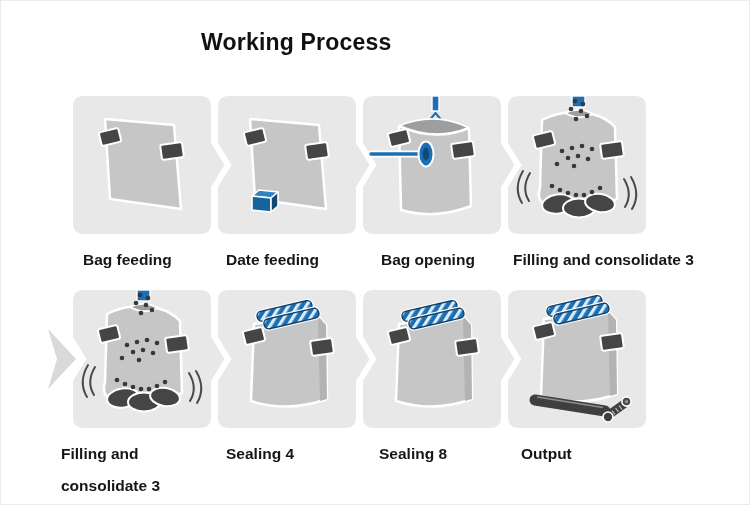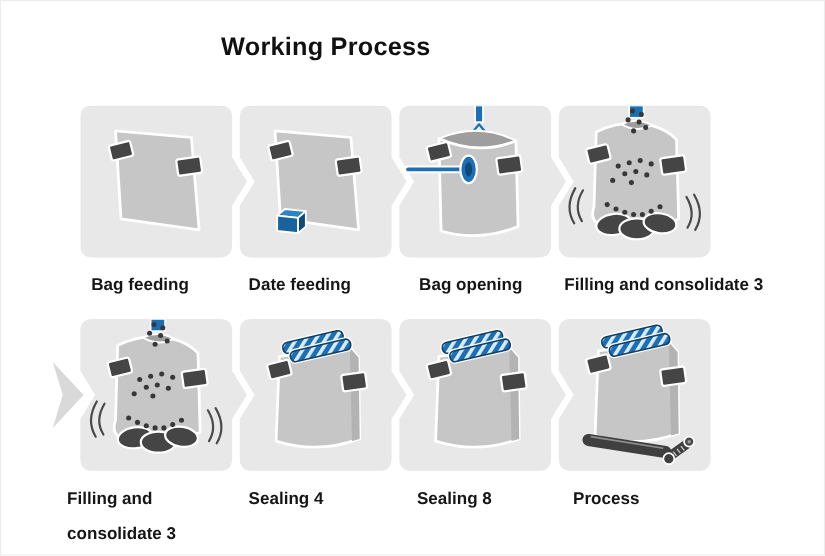--- a/index.html
+++ b/index.html
@@ -186,15 +186,15 @@
   </svg>
 
   <div class="step-label" style="left:82px;top:249px">Bag feeding</div>
   <div class="step-label" style="left:225px;top:249px">Date feeding</div>
   <div class="step-label" style="left:380px;top:249px">Bag opening</div>
   <div class="step-label" style="left:512px;top:249px">Filling and consolidate 3</div>
 
   <div class="step-label wrap" style="left:60px;top:437px">Filling and consolidate 3</div>
   <div class="step-label" style="left:225px;top:443px">Sealing 4</div>
   <div class="step-label" style="left:378px;top:443px">Sealing 8</div>
-  <div class="step-label" style="left:520px;top:443px">Process</div>
+  <div class="step-label" style="left:520px;top:443px">Output</div>
 
 </div>
 
 </body></html>

